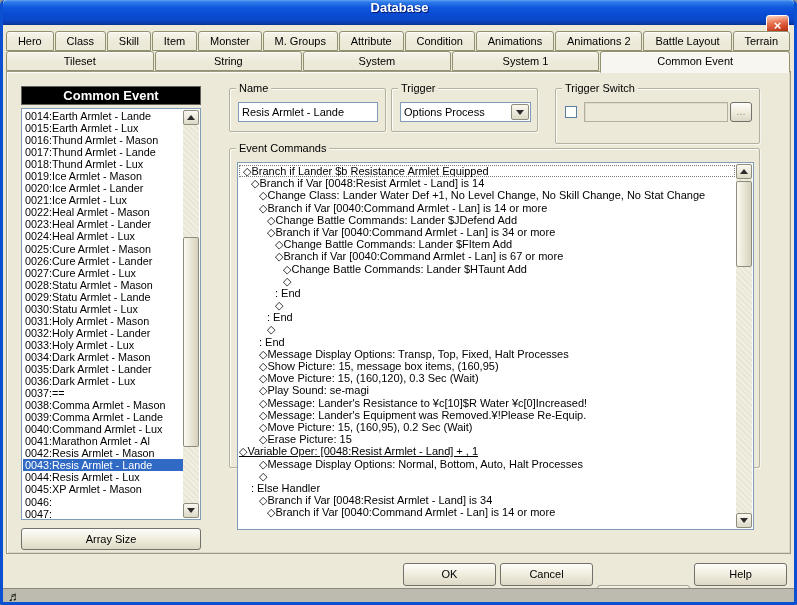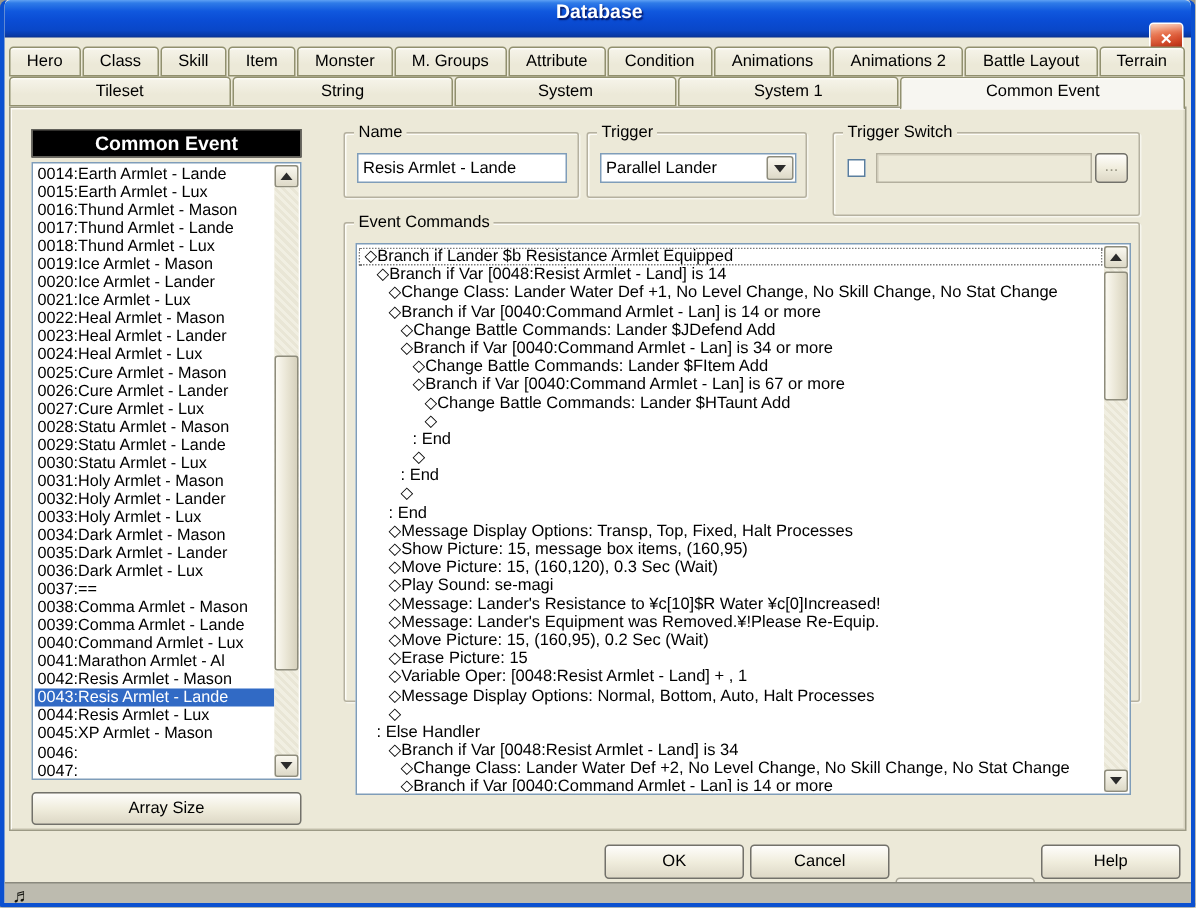--- a/index.html
+++ b/index.html
@@ -218,21 +218,21 @@
     <div class="btn array-btn">Array Size</div>
 
     <div class="group g-name">
       <span class="group-label">Name</span>
       <input class="text-input" type="text" value="Resis Armlet - Lande" style="">
     </div>
 
     <div class="group g-trigger">
       <span class="group-label">Trigger</span>
       <div class="combo">
-        <span class="combo-text">Parallel Lander</span>
+        <span class="combo-text">Options Process</span>
         <div class="combo-btn">
             <i class="tri-down"></i>
           </div>
       </div>
     </div>
 
     <div class="group g-switch">
       <span class="group-label">Trigger Switch</span>
       <div class="checkbox"></div>
       <div class="switch-field"></div>
@@ -259,26 +259,25 @@
             <div class="ev-line" style="padding-left: 28px;">◇</div>
             <div class="ev-line" style="padding-left: 20px;">: End</div>
             <div class="ev-line" style="padding-left: 20px;">◇Message Display Options: Transp, Top, Fixed, Halt Processes</div>
             <div class="ev-line" style="padding-left: 20px;">◇Show Picture: 15, message box items, (160,95)</div>
             <div class="ev-line" style="padding-left: 20px;">◇Move Picture: 15, (160,120), 0.3 Sec (Wait)</div>
             <div class="ev-line" style="padding-left: 20px;">◇Play Sound: se-magi</div>
             <div class="ev-line" style="padding-left: 20px;">◇Message: Lander's Resistance to ¥c[10]$R Water ¥c[0]Increased!</div>
             <div class="ev-line" style="padding-left: 20px;">◇Message: Lander's Equipment was Removed.¥!Please Re-Equip.</div>
             <div class="ev-line" style="padding-left: 20px;">◇Move Picture: 15, (160,95), 0.2 Sec (Wait)</div>
             <div class="ev-line" style="padding-left: 20px;">◇Erase Picture: 15</div>
-            <div class="ev-line" style="padding-left: 20px;">◇Variable Oper: [0048:Resist Armlet - Land] + , 1</div>
+            <div class="ev-line" style=" text-decoration: underline;">◇Variable Oper: [0048:Resist Armlet - Land] + , 1</div>
             <div class="ev-line" style="padding-left: 20px;">◇Message Display Options: Normal, Bottom, Auto, Halt Processes</div>
             <div class="ev-line" style="padding-left: 20px;">◇</div>
             <div class="ev-line" style="padding-left: 12px;">: Else Handler</div>
             <div class="ev-line" style="padding-left: 20px;">◇Branch if Var [0048:Resist Armlet - Land] is 34</div>
-            <div class="ev-line" style="padding-left: 28px;">◇Change Class: Lander Water Def +2, No Level Change, No Skill Change, No Stat Change</div>
             <div class="ev-line" style="padding-left: 28px;">◇Branch if Var [0040:Command Armlet - Lan] is 14 or more</div>
           </div>
         <div class="vscroll">
           <div class="sb-btn up">
               <i class="tri-up"></i>
             </div>
           <div class="sb-track">
             <div class="sb-thumb ev-thumb"></div>
           </div>
           <div class="sb-btn down">

